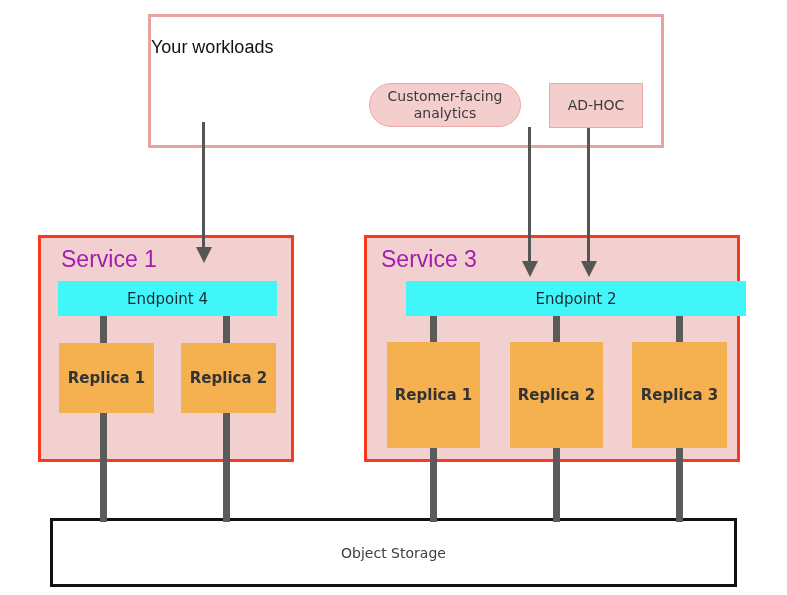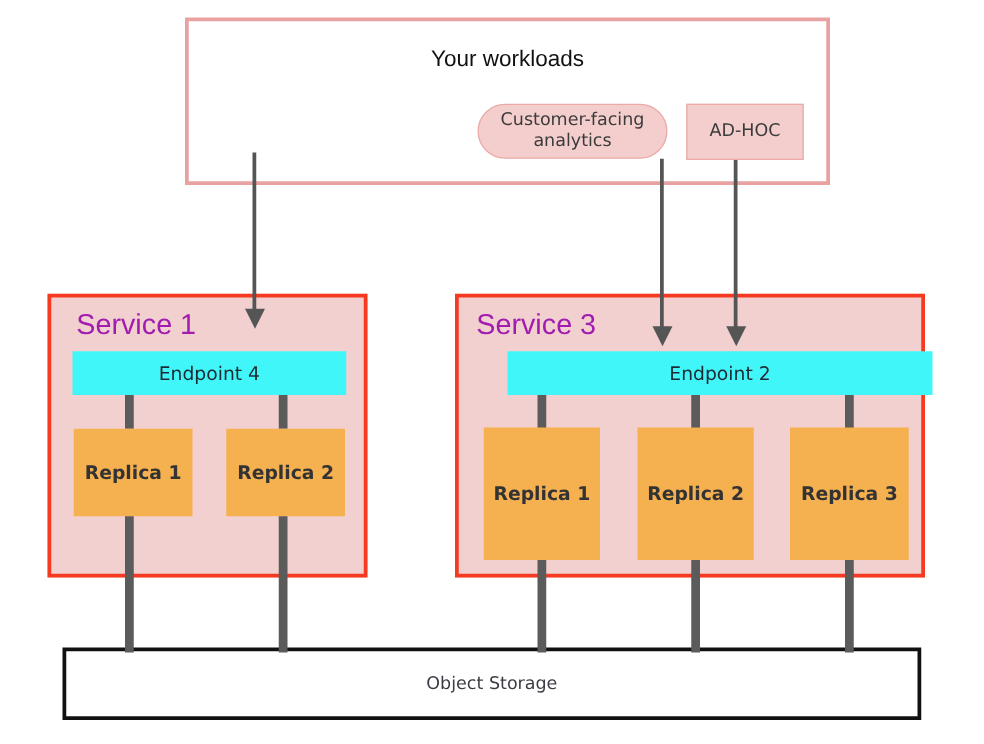--- a/index.html
+++ b/index.html
@@ -5,29 +5,29 @@
   html,body{margin:0;padding:0;background:#ffffff;}
   .canvas{
     position:relative;width:787px;height:595px;background:#ffffff;
     font-family:"DejaVu Sans",sans-serif;overflow:hidden;
   }
   .abs{position:absolute;box-sizing:border-box;}
 
   
   .workloads-box{left:148px;top:14px;width:516px;height:134px;
     border:3px solid var(--workloads-border,#e9a2a2);background:#fff;}
-  .workloads-title{position:absolute;left:0;top:20px;width:100%;text-align:center;
+  .workloads-title{position:absolute;left:0;top:20px;width:100%;text-align:left;
     font-family:"Liberation Sans",sans-serif;font-size:18px;color:#111;}
   .workload-item{position:absolute;box-sizing:border-box;
     background:var(--workload-item-bg,#f3cecd);
     border:1px solid var(--workload-item-border,#eba9a7);
     display:flex;align-items:center;justify-content:center;text-align:center;
     font-size:14px;color:#3b3b3b;line-height:17px;}
   .wi-writes{left:15px;top:64px;width:76px;height:41px;}
-  .wi-cf{left:231px;top:66px;width:152px;height:44px;padding:4px 10px;border-radius:22px;}
+  .wi-cf{left:218px;top:66px;width:152px;height:44px;padding:4px 10px;border-radius:22px;}
   .wi-adhoc{left:398px;top:66px;width:94px;height:45px;text-align:center;}
 
   
   .service-box{border:3px solid var(--service-border,#f53a21);
     background:var(--service-bg,#f1d0cf);}
   .service1{left:38px;top:235px;width:256px;height:227px;}
   .service2{left:364px;top:235px;width:376px;height:227px;}
   .service-label{position:absolute;font-family:"Liberation Sans",sans-serif;
     font-size:23px;color:#a21caf;}
   .service1 .service-label{left:20px;top:8px;}
@@ -52,21 +52,21 @@
   .s1-c1{left:59px;} .s1-c2{left:182px;}
   .s2-c1{left:63px;} .s2-c2{left:186px;} .s2-c3{left:309px;}
   .conn-long{width:7px;background:var(--connector,#5b5b5b);}
   .lc-s1a{left:100px;top:413px;height:109px;}
   .lc-s1b{left:223px;top:413px;height:109px;}
   .lc-s2a{left:430px;top:448px;height:74px;}
   .lc-s2b{left:553px;top:448px;height:74px;}
   .lc-s2c{left:676px;top:448px;height:74px;}
 
   
-  .storage-box{left:50px;top:518px;width:687px;height:58px;background:#fff;
+  .storage-box{left:50px;top:518px;width:687px;height:69px;background:#fff;
     border:3px solid var(--storage-border,#111);
     display:flex;align-items:center;justify-content:center;
     font-size:14px;color:#3c3c46;}
 
   
   .arrow-line{width:3px;background:var(--arrow,#555);}
   .al-writes{left:202px;top:122px;height:126px;}
   .al-cf{left:528px;top:127px;height:135px;}
   .al-adhoc{left:587px;top:128px;height:134px;}
   .arrow-head{width:0;height:0;border-left:8px solid transparent;

